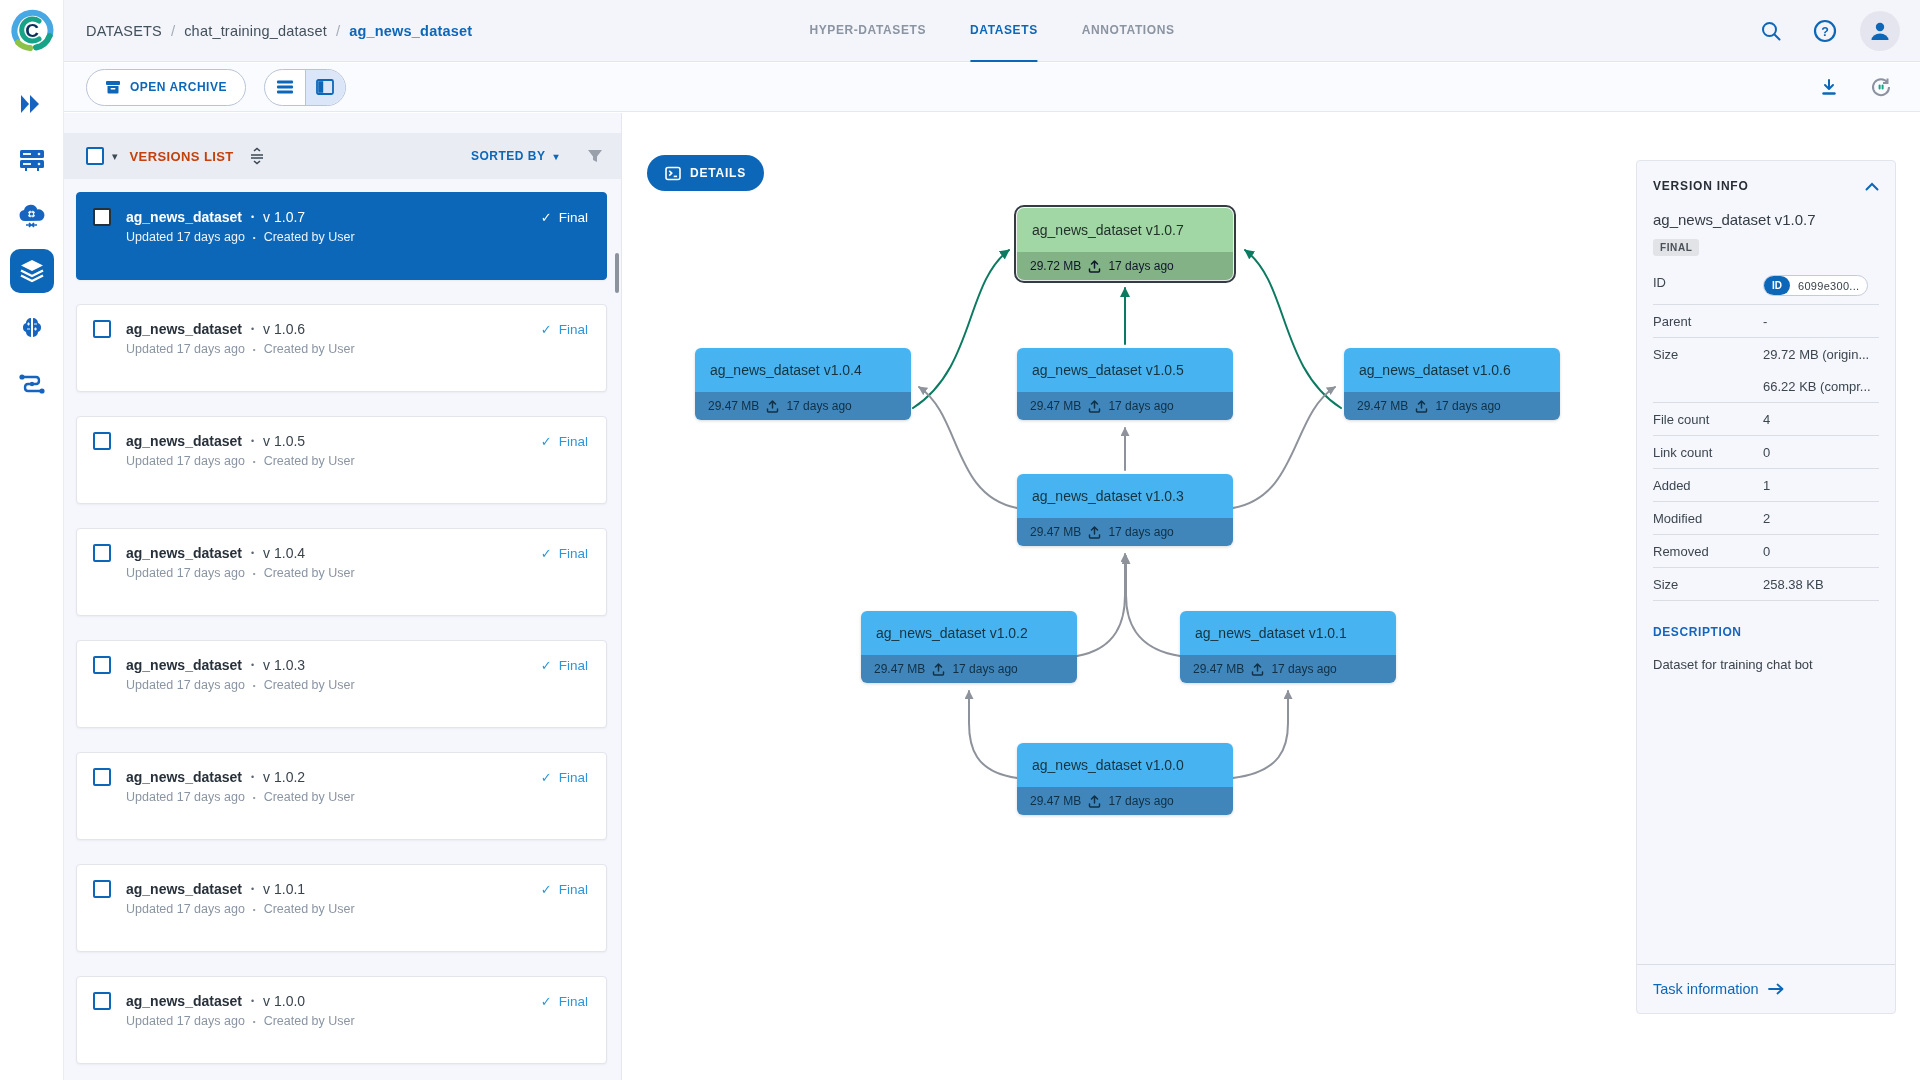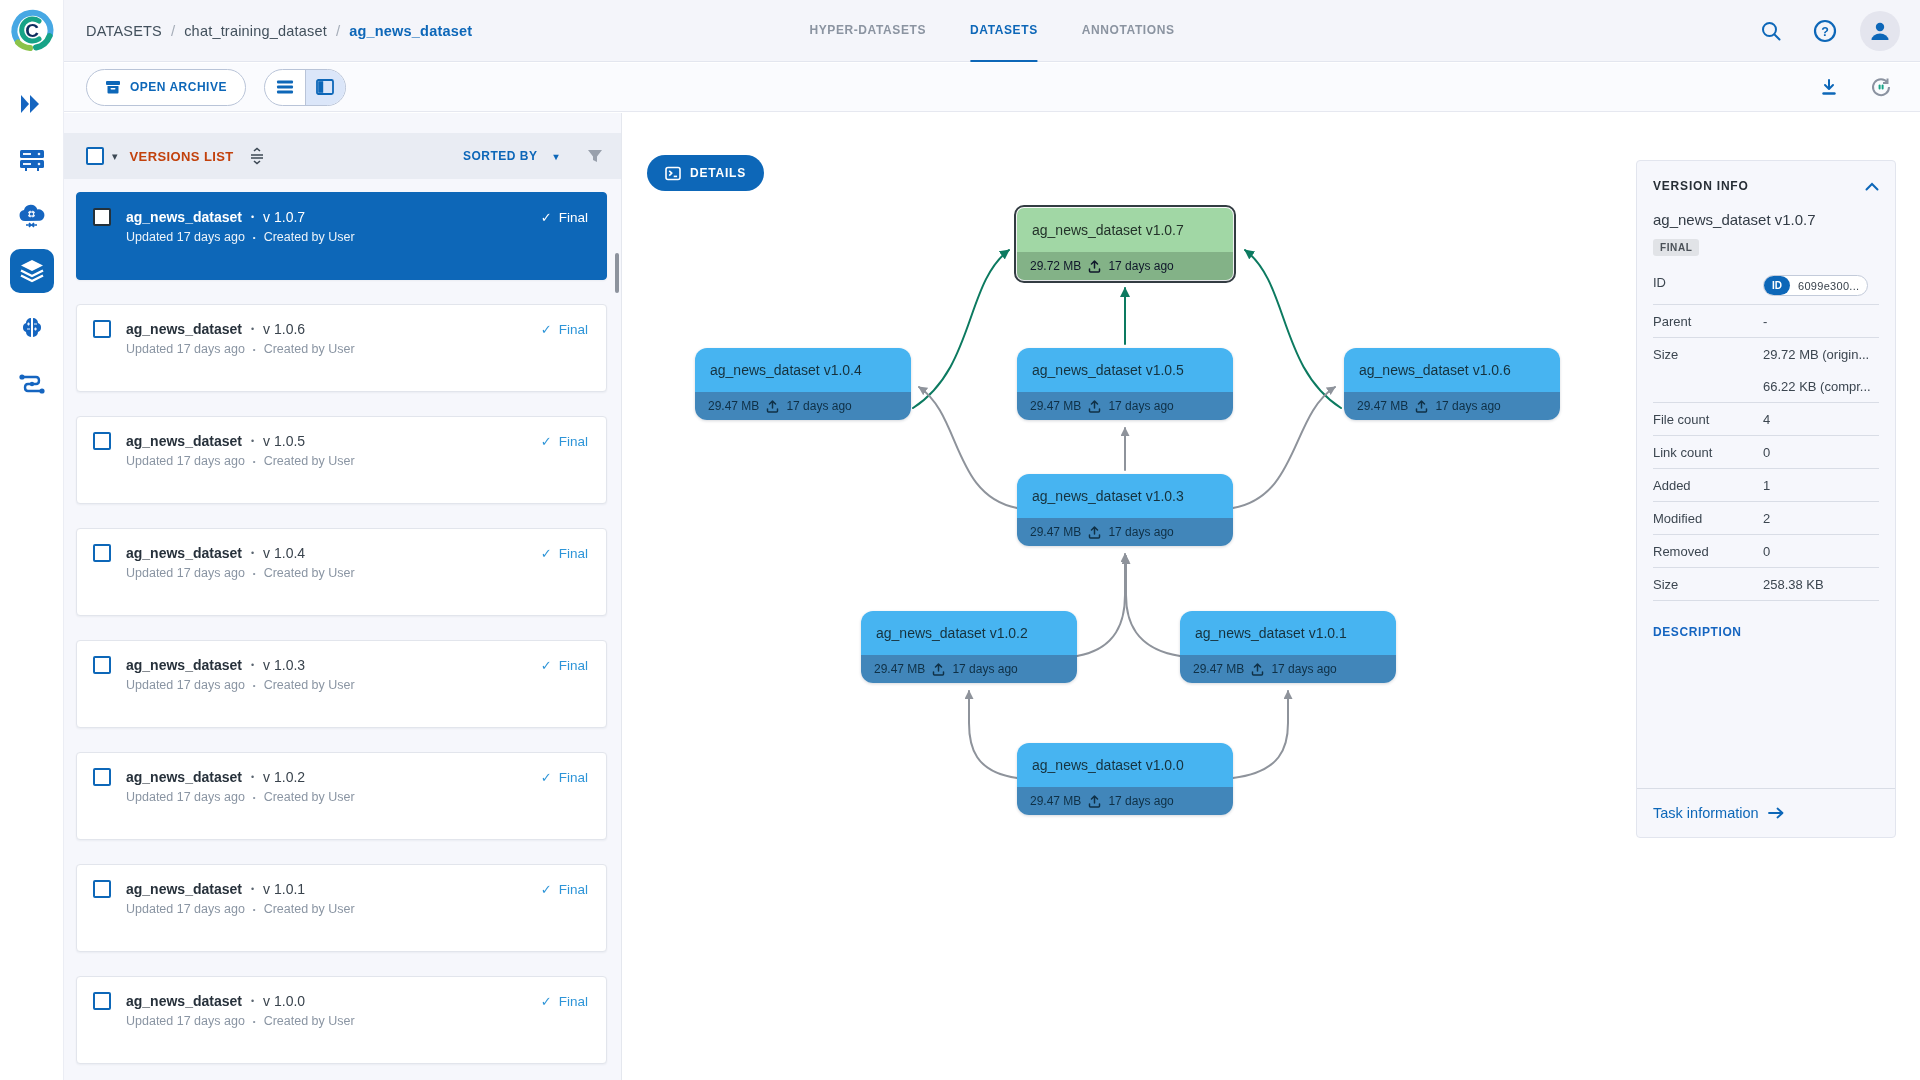--- a/index.html
+++ b/index.html
@@ -57,21 +57,21 @@
   .versions-panel{ position:absolute; left:64px; top:113px; bottom:0; width:558px;
     background:var(--panel-bg); border-right:1px solid #e4e7ee; overflow:hidden; }
   .versions-header{ margin-top:20px; height:46px; background:#e9ecf3; display:flex;
     align-items:center; padding:0 18px 0 22px; }
   .band-cbx{ width:18px; height:18px; border:2px solid var(--accent); border-radius:2px;
     background:#fff; cursor:pointer; flex:none; }
   .band-caret{ color:#3c4854; font-size:11px; margin:0 12px 0 8px; cursor:pointer; }
   .band-title{ font-size:13px; font-weight:700; letter-spacing:.4px; color:#c2410c; }
   .band-title-icon{ margin-left:14px; cursor:pointer; display:flex; }
   .band-spacer{ flex:1; }
-  .sorted-by{ display:flex; align-items:center; gap:16px; color:var(--accent); font-size:12px;
+  .sorted-by{ display:flex; align-items:center; gap:8px; color:var(--accent); font-size:12px;
     font-weight:700; letter-spacing:.5px; cursor:pointer; margin-right:28px; }
   .sorted-caret{ font-size:10px; }
   .funnel{ cursor:pointer; display:flex; }
   .list-scrollthumb{ position:absolute; right:2px; top:140px; width:4px; height:40px;
     background:#8d939d; border-radius:2px; }
   .versions-list{ padding:13px 15px 0 12px; }
   .card{ width:531px; height:88px; background:#fff; border:1px solid #e2e5ec; border-radius:4px;
     margin-bottom:24px; padding:15px 18px 0 16px; cursor:pointer; box-shadow:0 1px 2px rgba(20,30,60,.05); }
   .card.selected{ background:var(--accent); border-color:var(--accent); }
   .card-row1{ display:flex; align-items:center; }
@@ -93,33 +93,33 @@
   
   .graph-pane{ position:absolute; left:623px; top:113px; right:0; bottom:0; background:#fff; }
   .details-btn{ position:absolute; left:24px; top:42px; height:36px; padding:0 18px;
     border:none; border-radius:18px; background:var(--accent); color:#fff; font-size:12px;
     font-weight:700; letter-spacing:.8px; display:flex; align-items:center; gap:9px;
     cursor:pointer; z-index:3; font-family:"Liberation Sans", sans-serif;}
   #edges-svg{ position:absolute; left:0; top:0; width:100%; height:100%; }
   .edge{ fill:none; stroke-width:2; stroke-linecap:round; }
   .edge.gray{ stroke:var(--edge-gray); }
   .edge.teal{ stroke:var(--edge-teal); }
-  .node{ position:absolute; width:216px; border-radius:12px; overflow:hidden; cursor:pointer;
+  .node{ position:absolute; width:216px; border-radius:6px; overflow:hidden; cursor:pointer;
     box-shadow:0 1px 3px rgba(30,40,60,.18); }
   .node .nlabel{ height:44px; display:flex; align-items:center; padding:0 15px;
     background:var(--node-blue); font-size:14px; color:#16323e; }
   .node .nbar{ height:28px; display:flex; align-items:center; gap:7px; padding:0 13px;
     background:var(--node-blue-bar); font-size:12px; font-weight:500; color:#0f3046; }
   .node.green .nlabel{ background:var(--node-green); color:#233229; }
   .node.green .nbar{ background:var(--node-green-bar); color:#0f172a; }
   .node.selected{ outline:2px solid #333c42; outline-offset:1px; border-radius:7px; }
   .upl{ display:flex; }
 
   
-  .info-panel{ position:absolute; right:24px; top:47px; width:260px; height:678px;
+  .info-panel{ position:absolute; right:24px; top:47px; width:260px; height:854px;
     background:var(--panel-bg); border:1px solid #e2e5ee; border-radius:4px; }
   .ip-header{ display:flex; align-items:center; justify-content:space-between; padding:18px 16px 12px; }
   .ip-title{ font-size:12px; font-weight:700; letter-spacing:.8px; color:#272e36; }
   .ip-name{ padding:6px 16px 9px; font-size:15px; color:#333c46; }
   .ip-badge-row{ padding:0 16px 10px; }
   .ip-badge{ display:inline-block; background:#e1e3e7; color:#4a5057; font-size:10px;
     font-weight:700; letter-spacing:.6px; padding:3px 7px; border-radius:3px; }
   .irows{ margin:0 16px; }
   .irow{ display:flex; align-items:flex-start; padding:9px 0 8px; border-bottom:1px solid var(--row-line); }
   .ilabel{ width:110px; flex:none; font-size:13px; color:var(--txt); }
@@ -636,20 +636,21 @@
           <div class="irow">
             <span class="ilabel">Removed</span>
             <span class="ivalue">0</span>
           </div>
           <div class="irow">
             <span class="ilabel">Size</span>
             <span class="ivalue">258.38 KB</span>
           </div>
         </div>
       <div class="ip-section-title">DESCRIPTION</div>
+      <div class="ip-desc">Dataset for training chat bot</div>
       <div class="ip-footer">
         <span>Task information</span>
         <svg width="16" height="12" viewBox="0 0 16 12">
           <path d="M1 6 h13 M9.5 1.5 L14.5 6 L9.5 10.5" fill="none" stroke="#0d67b8" stroke-width="1.8" stroke-linecap="round" stroke-linejoin="round"></path>
         </svg>
       </div>
     </aside>
   </main>
 </div>
 

